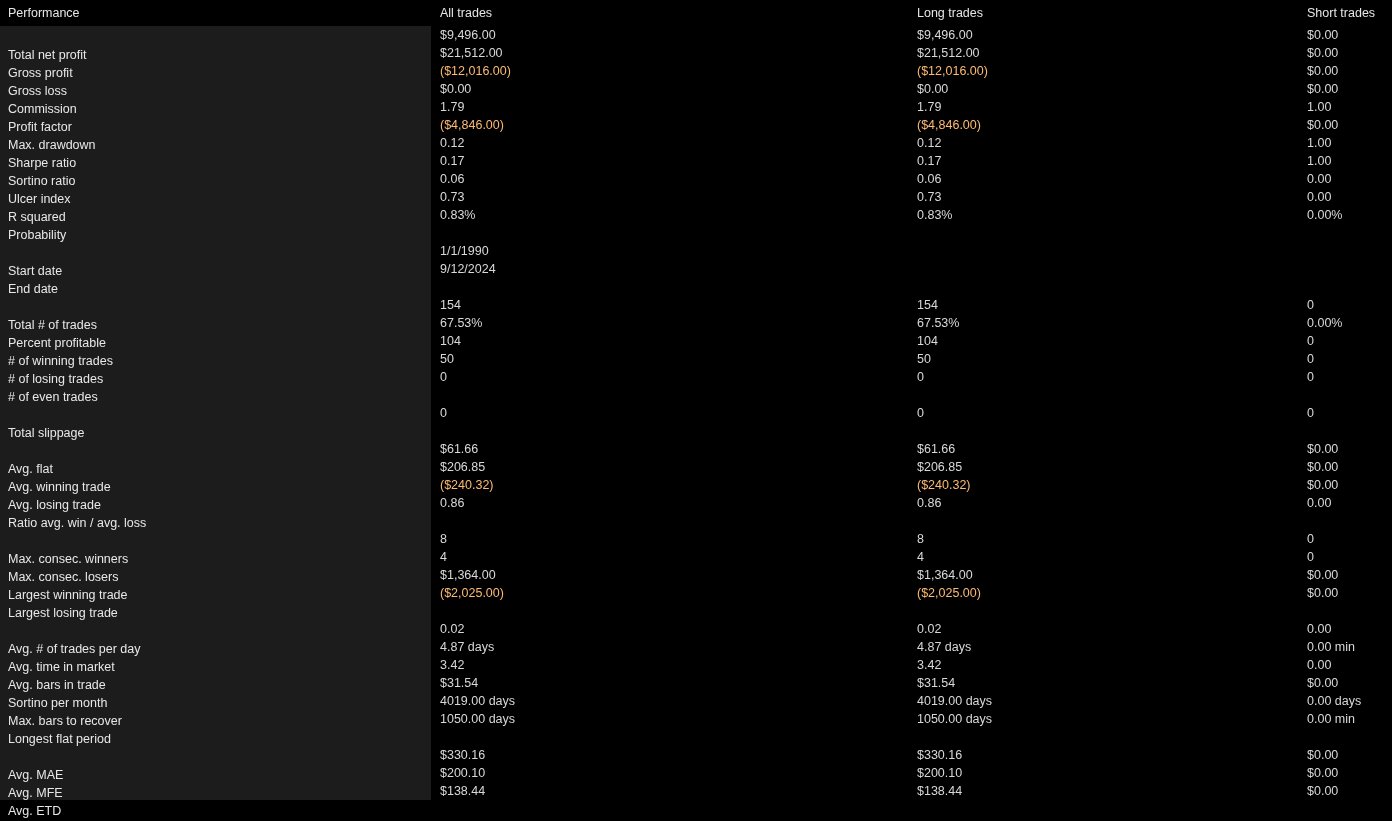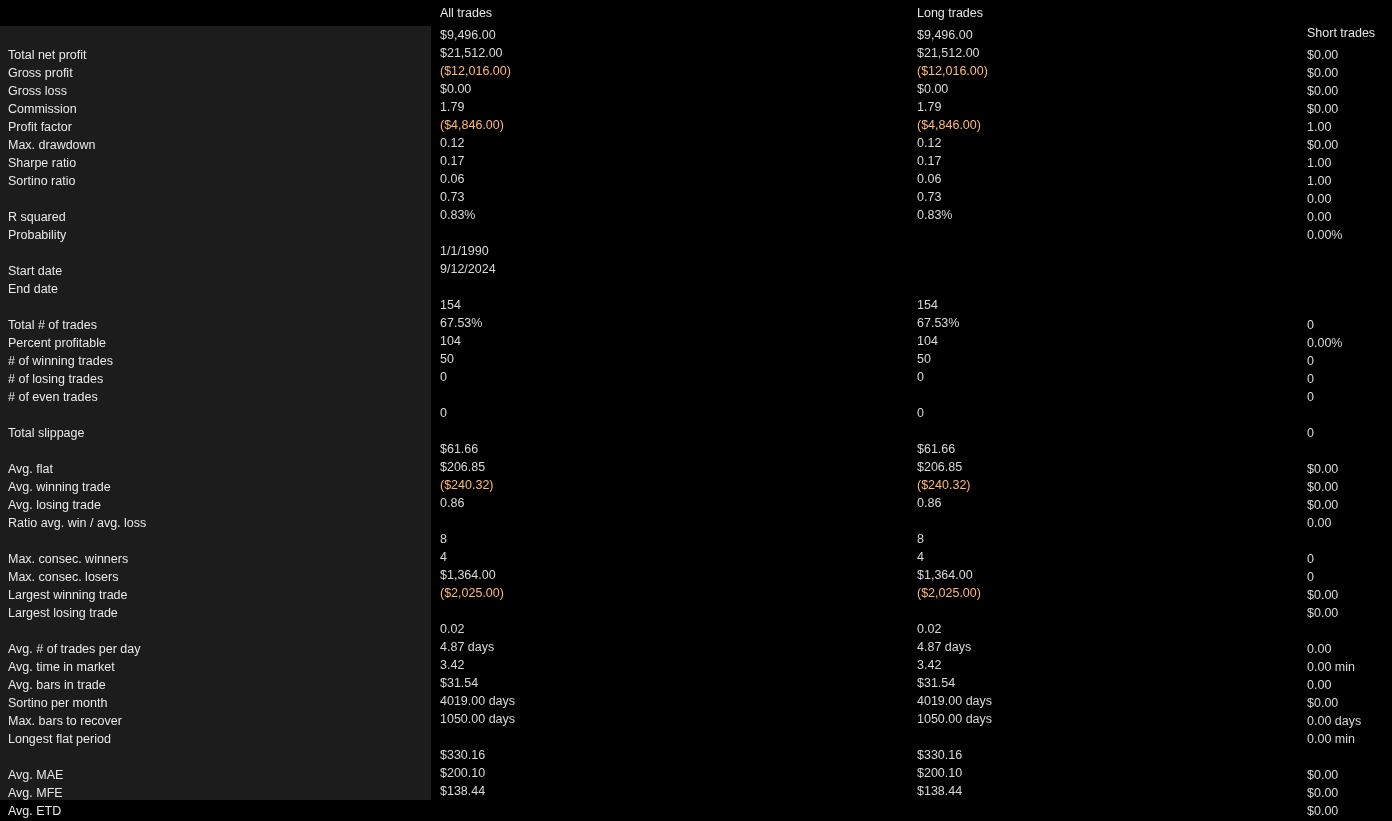--- a/index.html
+++ b/index.html
@@ -69,21 +69,21 @@
   .cell {
     position: absolute;
     top: 0;
     height: 100%;
     overflow: hidden;
     text-overflow: clip;
   }
   .c-name  { left: 8px;    width: 415px; }
   .c-all   { left: 440px;  width: 420px; }
   .c-long  { left: 869px;  width: 420px; margin-left: 48px; }
-  .c-short { left: 1307px; width: 85px; margin-top: 20px;  }
+  .c-short { left: 1307px; width: 85px;  }
 
   .header .c-name  { left: 8px; }
   .header .c-all   { left: 440px; }
   .header .c-long  { left: 869px; }
   .header .c-short { left: 1307px; }
 
   .neg { color: #fdba74; }
   .val { color: #d8d8d8; }
   .name { color: #e8e8e8; margin-top: 20px; }
   .hdr-text { color: #e6e6e6; }
@@ -92,20 +92,21 @@
 <body>
 
 <div id="report">
 
   <div id="name-panel-bg"></div>
   <div id="name-panel-divider"></div>
 
   <div class="grid">
 
     <div class="row header">
+      <div class="cell c-name hdr-text">Performance</div>
       <div class="cell c-all hdr-text">All trades</div>
       <div class="cell c-long hdr-text">Long trades</div>
       <div class="cell c-short hdr-text">Short trades</div>
     </div>
 
     <div id="body-rows">
         <div class="row">
           <div class="cell c-name name">Total net profit</div>
           <div class="cell c-all val">$9,496.00</div>
           <div class="cell c-long val">$9,496.00</div>
@@ -147,20 +148,21 @@
           <div class="cell c-long val">0.12</div>
           <div class="cell c-short val">1.00</div>
         </div>
         <div class="row">
           <div class="cell c-name name">Sortino ratio</div>
           <div class="cell c-all val">0.17</div>
           <div class="cell c-long val">0.17</div>
           <div class="cell c-short val">1.00</div>
         </div>
         <div class="row">
+          <div class="cell c-name name">Ulcer index</div>
           <div class="cell c-all val">0.06</div>
           <div class="cell c-long val">0.06</div>
           <div class="cell c-short val">0.00</div>
         </div>
         <div class="row">
           <div class="cell c-name name">R squared</div>
           <div class="cell c-all val">0.73</div>
           <div class="cell c-long val">0.73</div>
           <div class="cell c-short val">0.00</div>
         </div>

